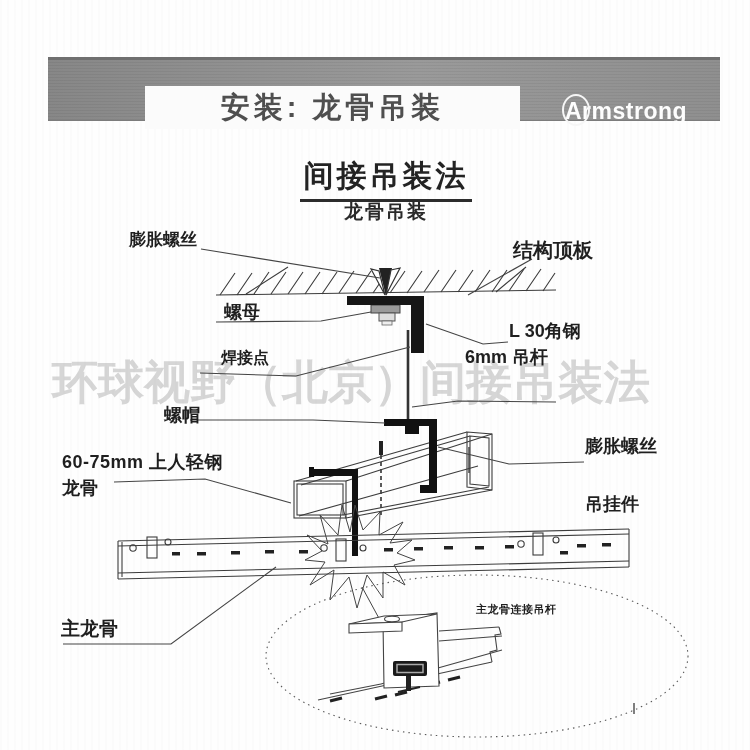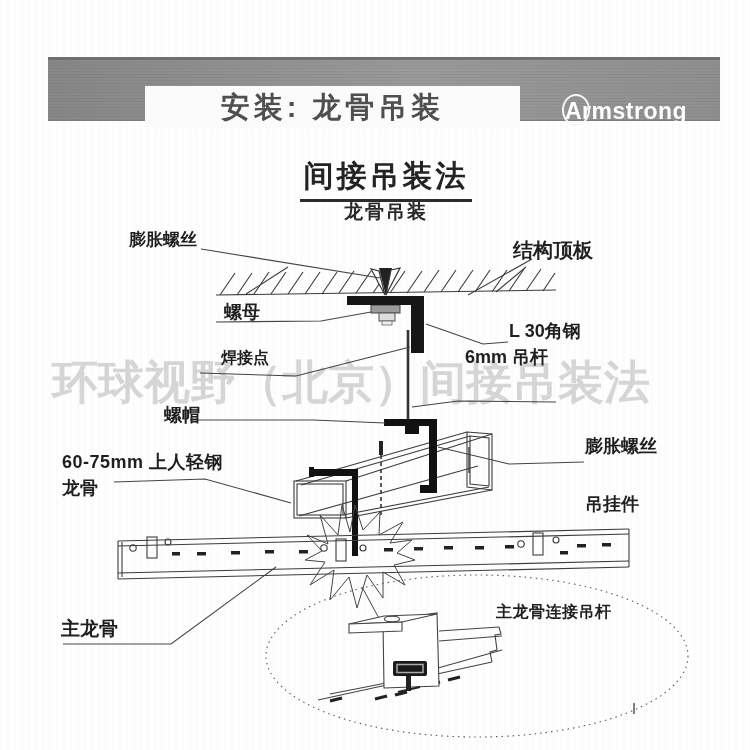--- a/index.html
+++ b/index.html
@@ -65,21 +65,21 @@
   #lbl-nut{left:224px;top:300px;font-size:18px;}
   #lbl-angle{left:509px;top:319px;font-size:18px;}
   #lbl-weld{left:193px;top:348px;font-size:16px;padding-left:28px;}
   #lbl-rod{left:465px;top:345px;font-size:18px;}
   #lbl-capnut{left:150px;top:403px;font-size:18px;padding-left:14px;}
   #lbl-channel1{left:62px;top:450px;font-size:18px;letter-spacing:0.5px;}
   #lbl-channel2{left:62px;top:476px;font-size:18px;}
   #lbl-clip1{left:585px;top:434px;font-size:18px;}
   #lbl-clip2{left:585px;top:460px;font-size:18px;margin-top:32px;}
   #lbl-runner{left:61px;top:616px;font-size:19px;}
-  #lbl-detail{left:496px;top:602px;font-size:16px;letter-spacing:0.5px;}
+  #lbl-detail{left:476px;top:602px;font-size:11px;letter-spacing:0.5px;}
   svg{position:absolute;left:0;top:0;z-index:3;}
 </style>
 </head>
 <body>
 
 <div class="page">
 
   <div class="banner">
     <div class="title-box">
       <span class="t">安装: 龙骨吊装</span>

